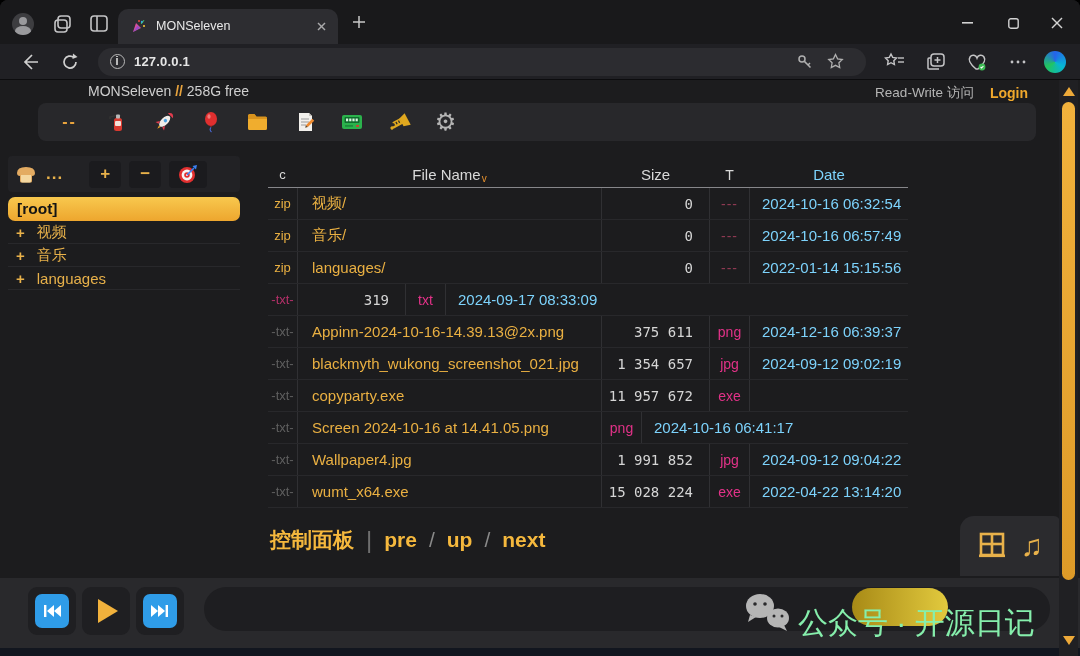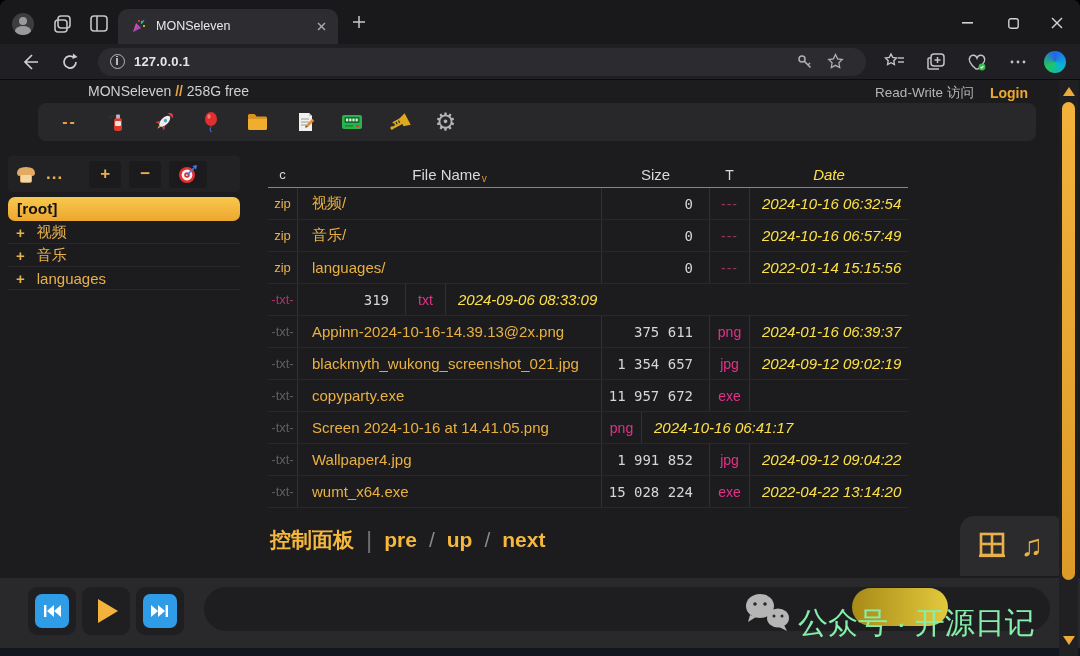--- a/index.html
+++ b/index.html
@@ -52,21 +52,21 @@
   
   .ftable{position:absolute;left:268px;top:82px;width:640px;font-size:15px;}
   .thead{display:flex;height:26px;align-items:center;color:#d9d9d9;border-bottom:1px solid #86868a;}
   .trow{display:flex;height:32px;align-items:flex-start;border-bottom:1px solid #28282b;}
   .cell{height:100%;display:flex;align-items:center;}
   .col-c{width:30px;justify-content:center;border-right:1px solid #303033;font-size:13px;}
   .col-name{width:304px;padding-left:14px;border-right:1px solid #303033;}
   .col-size{width:108px;justify-content:flex-end;padding-right:16px;border-right:1px solid #303033;
     font-family:"DejaVu Sans Mono",monospace;font-size:14px;color:#d6d6d6;}
   .col-type{width:40px;justify-content:center;border-right:1px solid #303033;font-size:14px;}
-  .col-date{width:158px;padding-left:12px;color:#fde047;font-style:italic;}
+  .col-date{width:158px;padding-left:12px;color:#7dd3fc;}
   .thead .cell{border-color:transparent;justify-content:center;padding:0;}
   .thead .col-name,.thead .col-date{justify-content:center;}
   .sortmark{color:#e8922e;font-size:10px;margin-left:1px;margin-top:8px;}
   .trow .col-name{color:#eab042;}
   .c-gold{color:#eab042;} .c-gray{color:#5f5f5f;} .c-pink{color:#b53069;}
   .t-type{color:#e23288;} .t-dim{color:#8e3952;letter-spacing:1px;}
   
   .navrow{position:absolute;left:270px;top:446px;display:flex;align-items:center;gap:12px;
     font-size:21px;font-weight:700;color:#f5b83d;}
   .navrow .bar{color:#6e6e6e;font-weight:400;font-size:24px;}
@@ -389,28 +389,28 @@
             <span class="cell col-c c-gold">zip</span>
             <span class="cell col-name">languages/</span>
             <span class="cell col-size">0</span>
             <span class="cell col-type t-dim">---</span>
             <span class="cell col-date">2022-01-14 15:15:56</span>
           </div>
           <div class="trow">
             <span class="cell col-c c-pink">-txt-</span>
             <span class="cell col-size">319</span>
             <span class="cell col-type t-type">txt</span>
-            <span class="cell col-date">2024-09-06 08:33:09</span>
+            <span class="cell col-date">2024-09-17 08:33:09</span>
           </div>
           <div class="trow">
             <span class="cell col-c c-gray">-txt-</span>
             <span class="cell col-name">Appinn-2024-10-16-14.39.13@2x.png</span>
             <span class="cell col-size">375 611</span>
             <span class="cell col-type t-type">png</span>
-            <span class="cell col-date">2024-01-16 06:39:37</span>
+            <span class="cell col-date">2024-12-16 06:39:37</span>
           </div>
           <div class="trow">
             <span class="cell col-c c-gray">-txt-</span>
             <span class="cell col-name">blackmyth_wukong_screenshot_021.jpg</span>
             <span class="cell col-size">1 354 657</span>
             <span class="cell col-type t-type">jpg</span>
             <span class="cell col-date">2024-09-12 09:02:19</span>
           </div>
           <div class="trow">
             <span class="cell col-c c-gray">-txt-</span>

